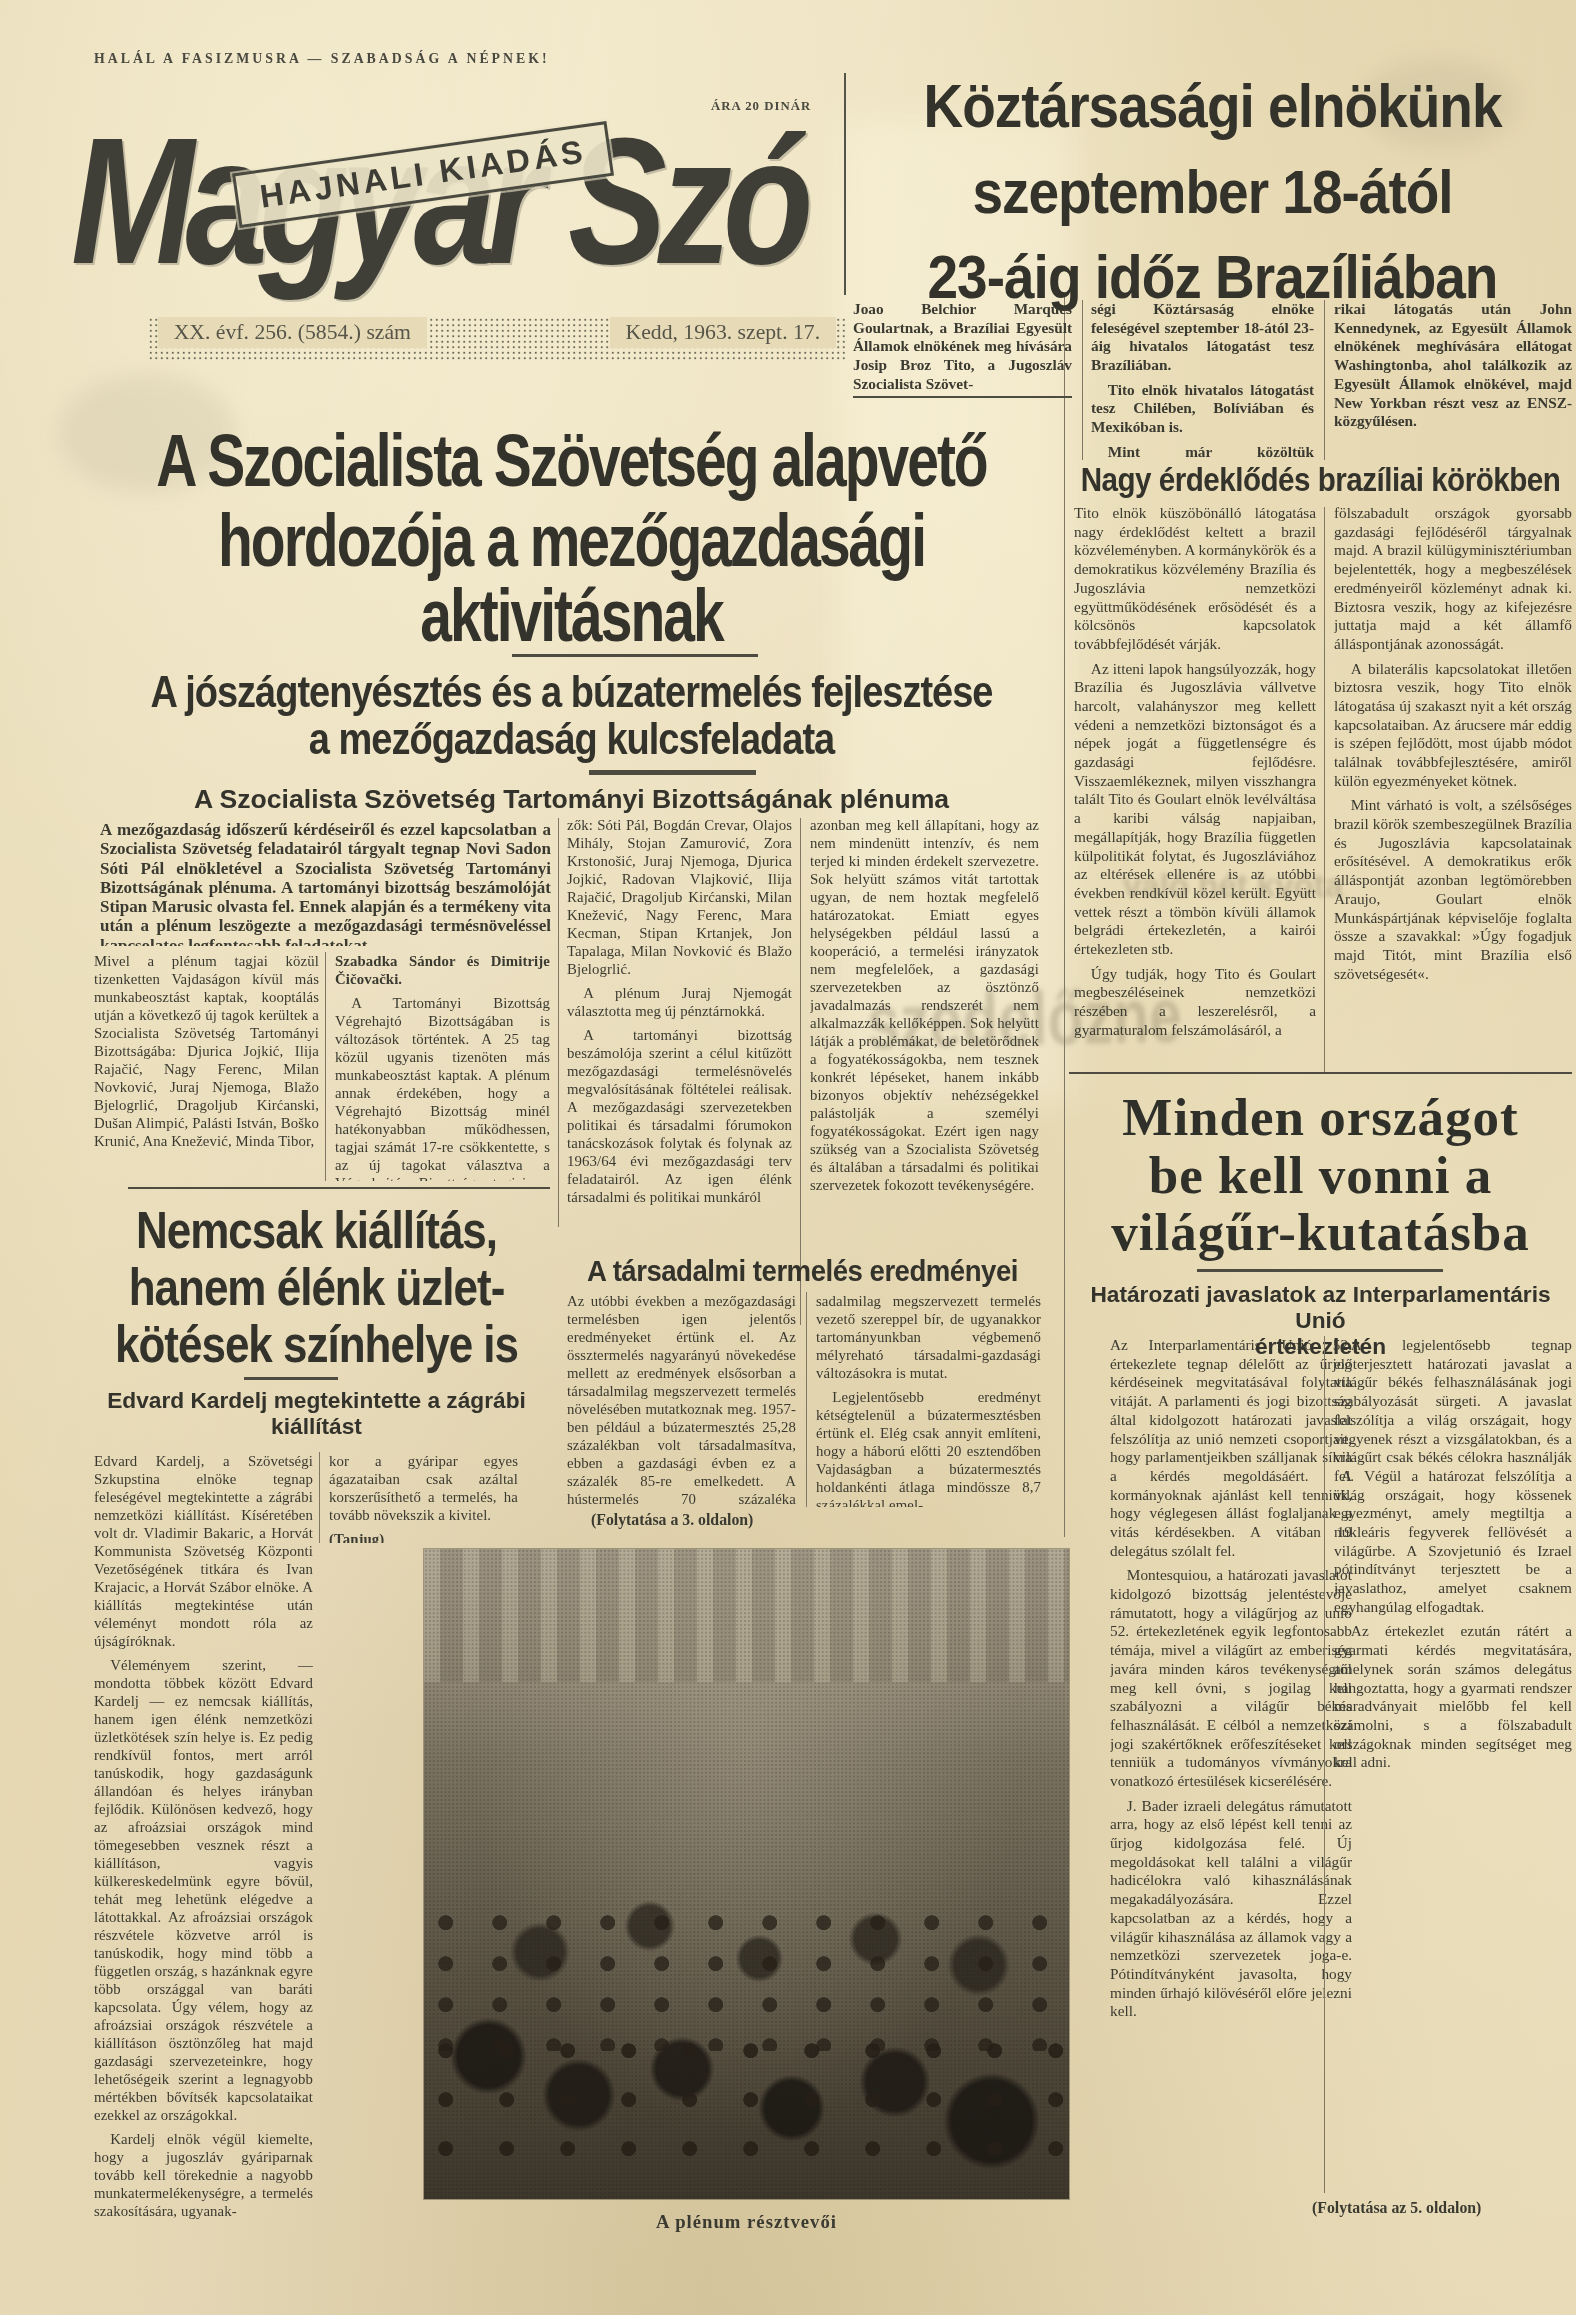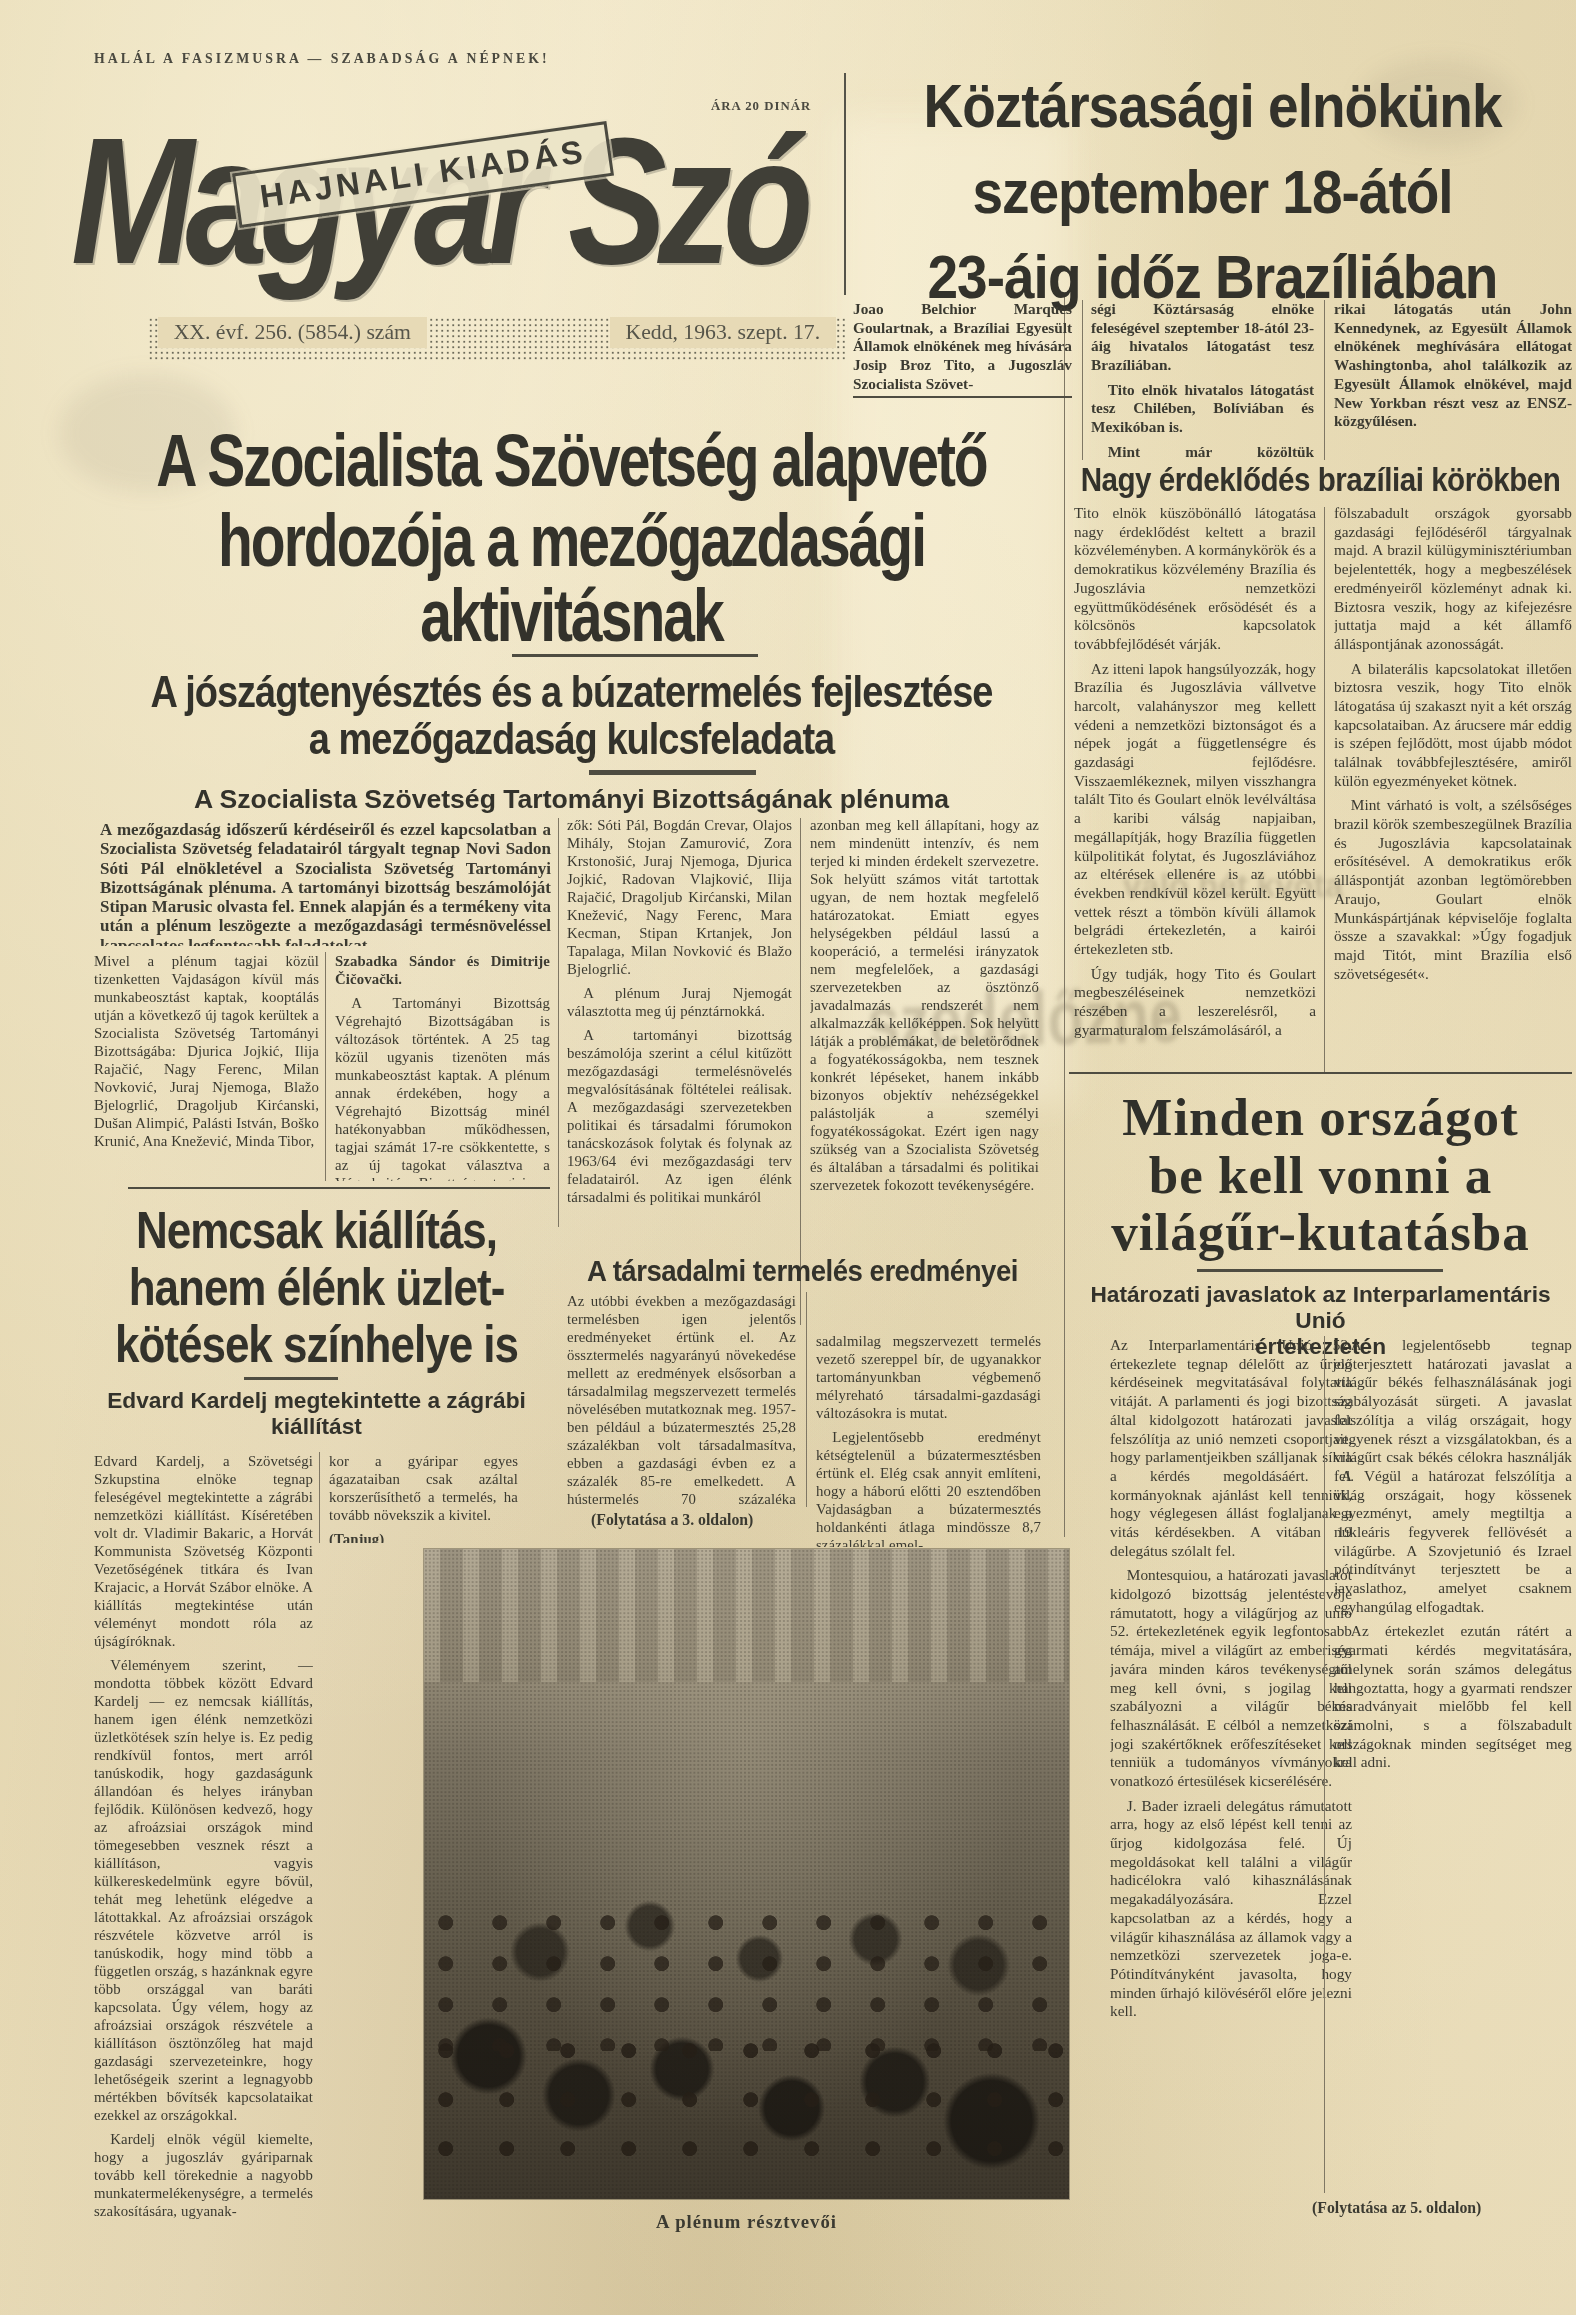--- a/index.html
+++ b/index.html
@@ -173,21 +173,21 @@
   <div class="rule-v" style="left:800px;top:818px;height:507px;"></div>
   <div class="abs just body15" style="left:810px;top:816px;width:229px;height:510px;">
     <p class="ni">azonban meg kell állapítani, hogy az nem mindenütt intenzív, és nem terjed ki minden érdekelt szervezetre. Sok helyütt számos vitát tartottak ugyan, de nem hoztak megfelelő határozatokat. Emiatt egyes helységekben például lassú a kooperáció, a termelési irányzatok nem megfelelőek, a gazdasági szervezetekben az ösztönző javadalmazás rendszerét nem alkalmazzák kellőképpen. Sok helyütt látják a problémákat, de beletörődnek a fogyatékosságokba, nem tesznek konkrét lépéseket, hanem inkább bizonyos objektív nehézségekkel palástolják a személyi fogyatékosságokat. Ezért igen nagy szükség van a Szocialista Szövetség és általában a társadalmi és politikai szervezetek fokozott tevékenységére.</p>
   </div>
 
   <div class="abs headsans secthead center" style="left:561px;top:1253px;width:483px;font-size:27.6px;">A társadalmi termelés eredményei</div>
   <div class="abs just body15" style="left:567px;top:1292px;width:229px;height:215px;">
     <p class="ni">Az utóbbi években a mezőgazdasági termelésben igen jelentős eredményeket értünk el. Az össztermelés nagyarányú növekedése mellett az eredmények elsősorban a társadalmilag megszervezett termelés növelésében mutatkoznak meg. 1957-ben például a búzatermesztés 25,28 százalékban volt társadalmasítva, ebben a gazdasági évben ez a százalék 85-re emelkedett. A hústermelés 70 százaléka társadalmasított. Ez arra mutat, hogy a tár-</p>
   </div>
   <div class="rule-v" style="left:806px;top:1292px;height:215px;"></div>
-  <div class="abs just body15" style="left:816px;top:1292px;width:225px;height:215px;margin-top:40px;">
+  <div class="abs just body15" style="left:816px;top:1292px;width:225px;height:215px;">
     <p class="ni">sadalmilag megszervezett termelés vezető szereppel bír, de ugyanakkor tartományunkban végbemenő mélyreható társadalmi-gazdasági változásokra is mutat.</p>
     <p>Legjelentősebb eredményt kétségtelenül a búzatermesztésben értünk el. Elég csak annyit említeni, hogy a háború előtti 20 esztendőben Vajdaságban a búzatermesztés holdankénti átlaga mindössze 8,7 százalékkal emel-</p>
   </div>
   <div class="abs contnote" style="left:591px;top:1511px;">(Folytatása a 3. oldalon)</div>
 
   <div class="rule-h" style="left:128px;top:1187px;width:422px;height:2px;"></div>
   <div class="abs headsans h-exh center" style="left:84px;top:1204px;width:465px;">Nemcsak kiállítás,</div>
   <div class="abs headsans h-exh center" style="left:84px;top:1261px;width:465px;">hanem élénk üzlet-</div>
   <div class="abs headsans h-exh center" style="left:84px;top:1318px;width:465px;">kötések színhelye is</div>
   <div class="rule-h" style="left:244px;top:1377px;width:94px;height:3px;"></div>

